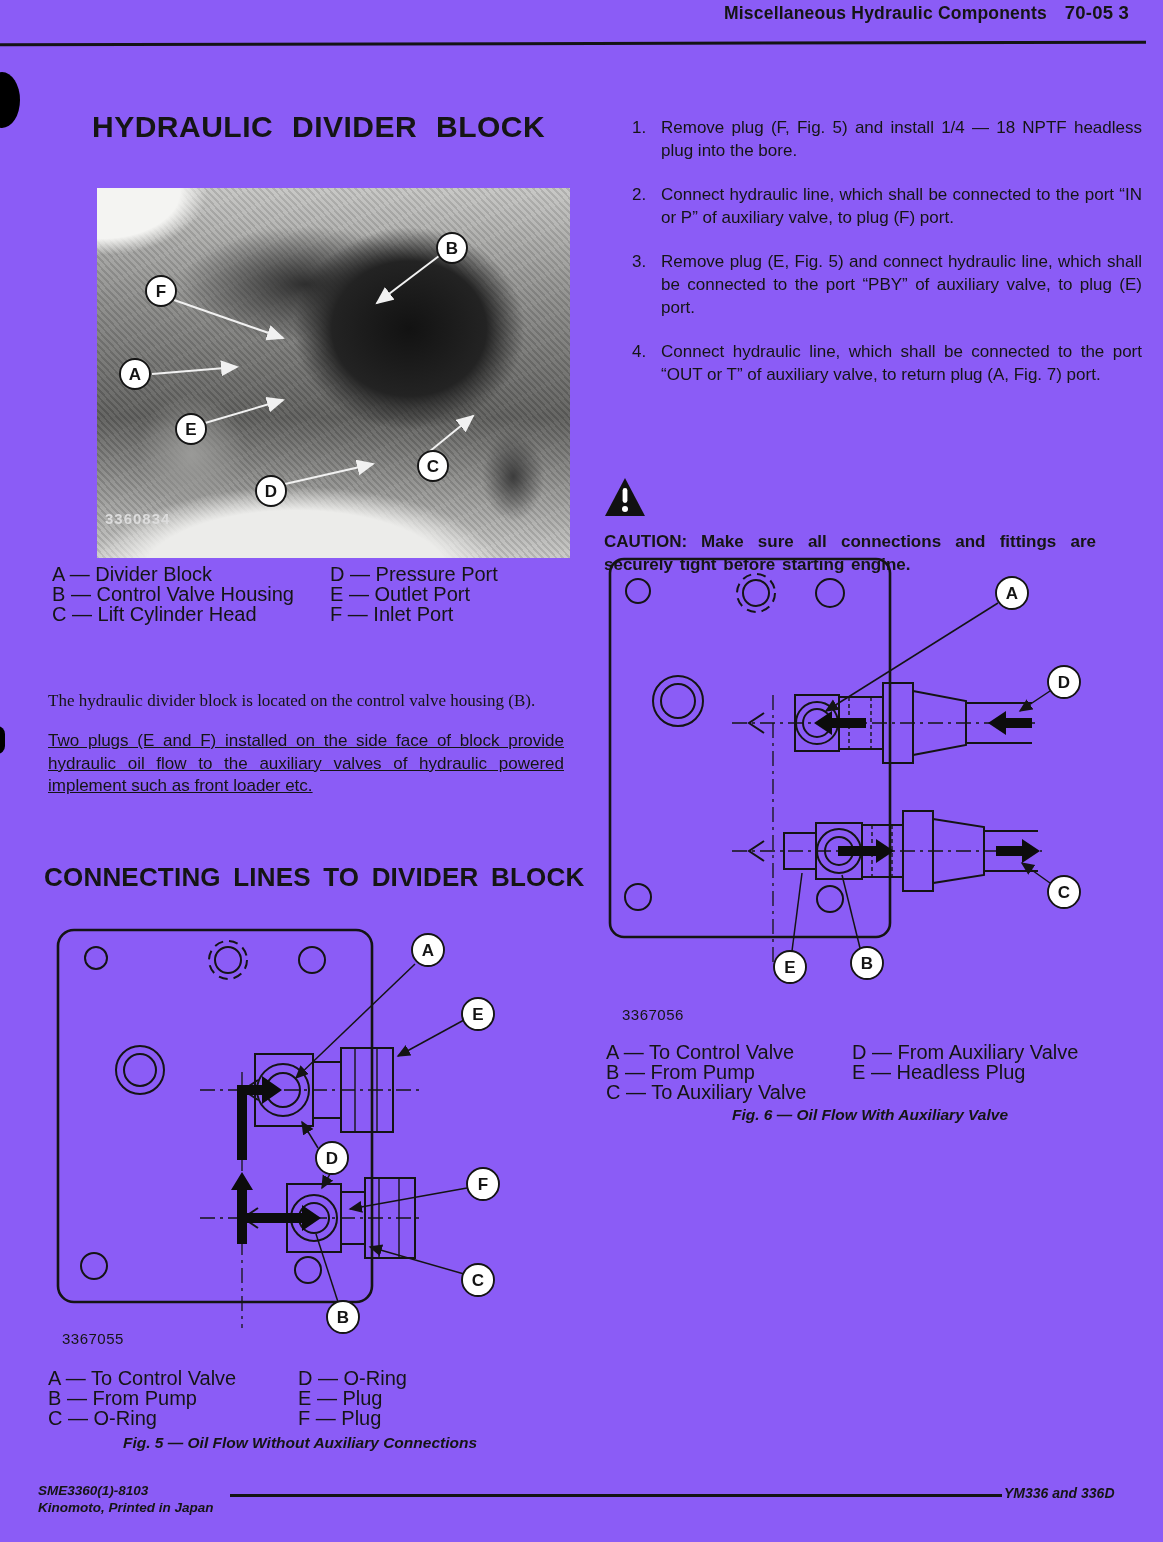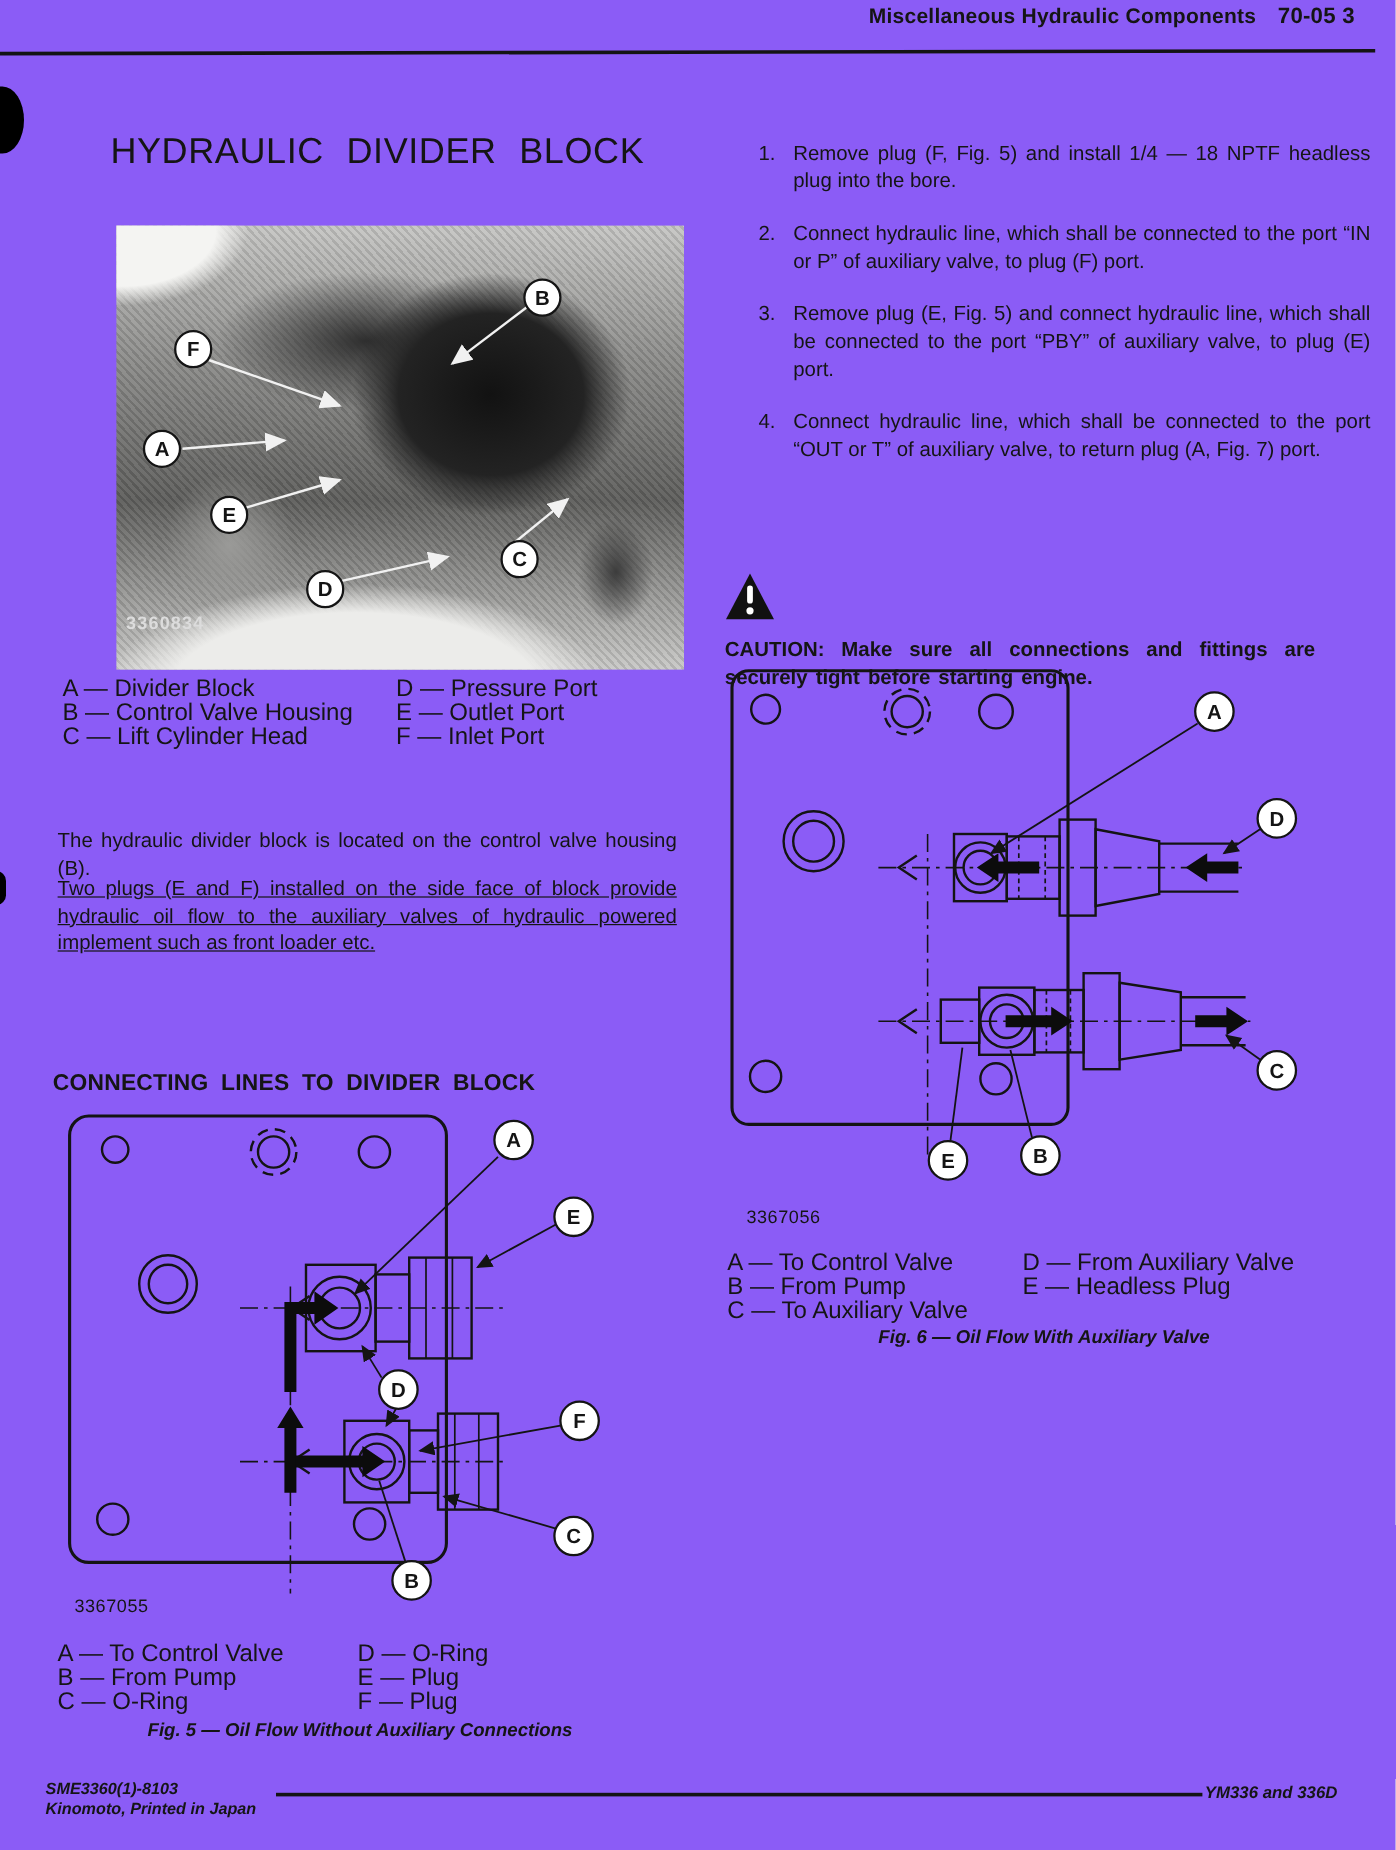--- a/index.html
+++ b/index.html
@@ -10,22 +10,22 @@
   }
   .abs{position:absolute;}
   
   .hdr{top:2px;right:34px;font-size:17.5px;font-weight:700;letter-spacing:.2px;white-space:nowrap;}
   .hdr .pg{margin-left:18px;font-size:18.5px;}
   .hdr-rule{top:42px;left:0;width:1146px;height:3px;background:#141414;transform:rotate(-0.12deg);}
   
   .bind-hole{left:-16px;top:72px;width:36px;height:56px;border-radius:50%;background:#000;}
   .bind-mark{left:-3px;top:726px;width:8px;height:28px;border-radius:0 8px 8px 0;background:#000;}
   
-  .h1{left:92px;top:110px;font-size:30px;font-weight:400;letter-spacing:.5px;word-spacing:10px;}
-  .h2{left:44px;top:892px;font-size:19px;font-weight:700;letter-spacing:.2px;word-spacing:5px;}
+  .h1{left:92px;top:110px;font-size:30px;font-weight:700;letter-spacing:.5px;word-spacing:10px;}
+  .h2{left:44px;top:862px;font-size:26px;font-weight:700;letter-spacing:.2px;word-spacing:5px;}
   
   .photo{
     left:97px;top:188px;width:473px;height:370px;
     background:
       radial-gradient(150px 90px at 1% 1%, #f4f4f2 0 52%, rgba(244,244,242,0) 70%),
       radial-gradient(280px 120px at 42% 105%, #ececea 0 55%, rgba(236,236,234,0) 75%),
       radial-gradient(closest-side at 66% 38%, #121212 0%, #232323 48%, rgba(35,35,35,0) 72%),
       radial-gradient(closest-side at 44% 26%, #2e2e2e 0%, rgba(46,46,46,0) 60%),
       radial-gradient(closest-side at 20% 72%, #9a9a98 0%, rgba(154,154,152,0) 58%),
       radial-gradient(closest-side at 88% 78%, #3c3c3c 0%, rgba(60,60,60,0) 55%),
@@ -123,21 +123,21 @@
     <div>A — Divider Block</div>
     <div>B — Control Valve Housing</div>
     <div>C — Lift Cylinder Head</div>
   </div>
   <div class="abs legend" style="left:330px;top:564px;">
     <div>D — Pressure Port</div>
     <div>E — Outlet Port</div>
     <div>F — Inlet Port</div>
   </div>
 
-  <div class="abs para" style="top:690px;">The hydraulic divider block is located on the control valve housing (B).</div>
+  <div class="abs para" style="top:690px;font-family:Liberation Serif, serif;">The hydraulic divider block is located on the control valve housing (B).</div>
   <div class="abs para" style="top:730px;text-decoration:underline;">Two plugs (E and F) installed on the side face of block provide hydraulic oil flow to the auxiliary valves of hydraulic powered implement such as front loader etc.</div>
 
   <div class="abs h2">CONNECTING LINES TO DIVIDER BLOCK</div>
 
   <svg class="abs" style="left:50px;top:922px;" width="470" height="414" viewBox="0 0 470 414">
     <defs>
       <marker id="ar5" markerWidth="10" markerHeight="10" refX="8" refY="4" orient="auto">
         <path d="M0,0 L9,4 L0,8 Z" fill="#141414"></path>
       </marker>
     </defs>

